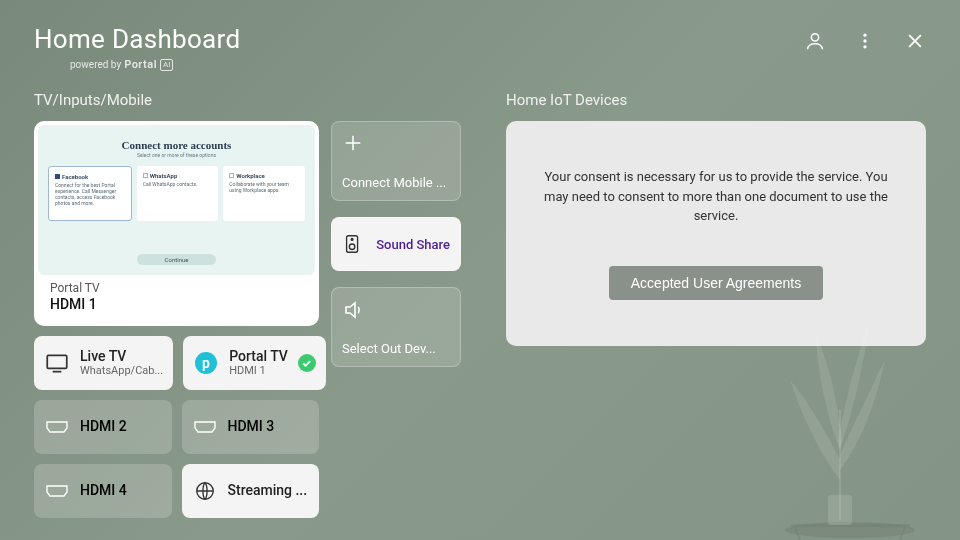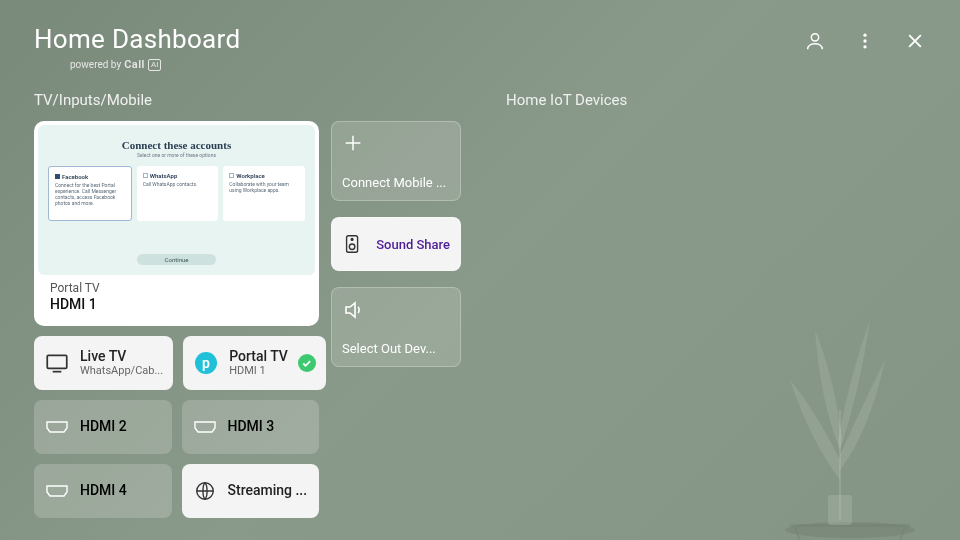--- a/index.html
+++ b/index.html
@@ -154,21 +154,21 @@
   <path d="M120 170 Q100 120 95 50 Q115 100 122 160" fill="rgba(255,255,255,0.2)"></path>
   <path d="M120 170 Q140 110 150 40 Q130 95 118 160" fill="rgba(255,255,255,0.2)"></path>
   <rect x="108" y="215" width="24" height="30" rx="3" fill="rgba(255,255,255,0.25)"></rect>
 </svg>
 
 <div class="header">
   <div class="header-left">
     <div class="title">Home Dashboard</div>
     <div class="subtitle">
       <span>powered by</span>
-      <span class="brand">Call</span>
+      <span class="brand">Portal</span>
       <span class="ai-box">AI</span>
     </div>
   </div>
   <div class="header-icons">
     <div class="hicon">
       <svg width="22" height="22" viewBox="0 0 24 24" fill="none" stroke="#fff" stroke-width="1.6">
           <circle cx="12" cy="8" r="4"></circle>
           <path d="M4 21c0-4 4-6 8-6s8 2 8 6"></path>
         </svg>
     </div>
@@ -189,21 +189,21 @@
 
 <div class="content">
   <div class="col-left">
     <div class="section-label">TV/Inputs/Mobile</div>
     <div class="left-grid">
 
       <div class="inputs-col">
 
         <div class="preview-card">
           <div class="preview-inner">
-            <div class="preview-title">Connect these accounts</div>
+            <div class="preview-title">Connect more accounts</div>
             <div class="preview-sub">Select one or more of these options</div>
             <div class="preview-cards-row">
               <div class="pvc sel">
                 <div class="pvc-title">
                     <span class="pvc-check on"></span>
                     <span>Facebook</span>
                   </div>
                 <div>Connect for the best Portal experience. Call Messenger contacts, access Facebook photos and more.</div>
               </div>
               <div class="pvc">
@@ -337,14 +337,18 @@
           </span>
           <span class="slabel">Select Out Dev...</span>
         </div>
       </div>
 
     </div>
   </div>
 
   <div class="col-right">
     <div class="section-label">Home IoT Devices</div>
+    <div class="iot-panel">
+      <div class="msg">Your consent is necessary for us to provide the service. You may need to consent to more than one document to use the service.</div>
+      <button class="btn">Accepted User Agreements</button>
+    </div>
   </div>
 </div>
 
 </body></html>

